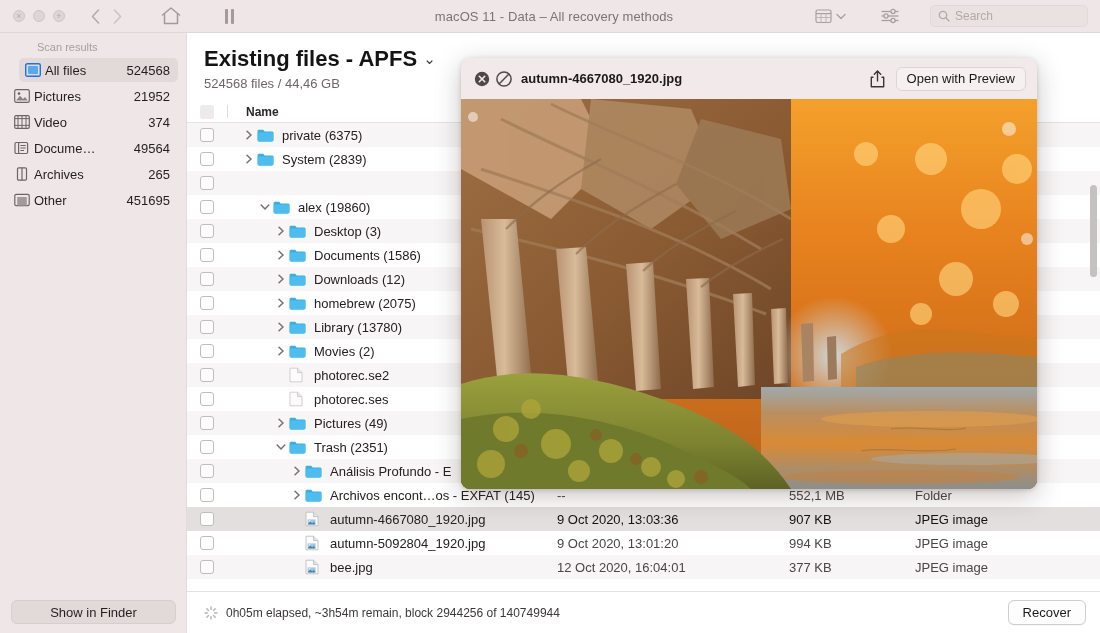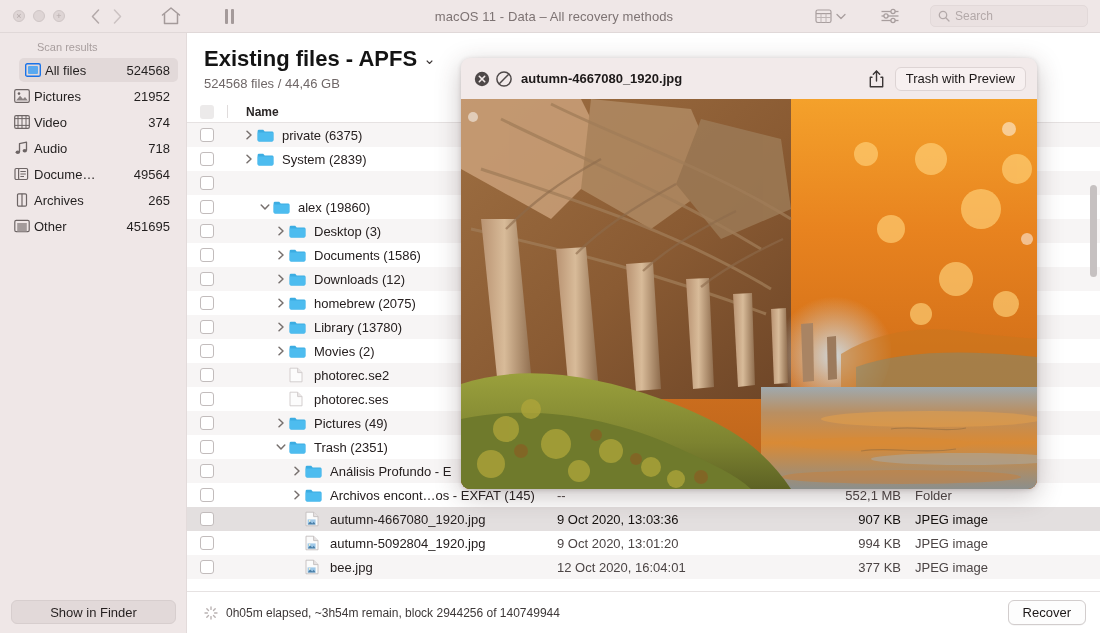--- a/index.html
+++ b/index.html
@@ -104,21 +104,21 @@
     border: 1px solid #c2bcbc; background: #fff;
   }
   .c-name { flex: 0 0 330px; display: flex; align-items: center; overflow: hidden; white-space: nowrap; }
   .tw {
     width: 16px; flex: 0 0 16px; display: flex; align-items: center; justify-content: center;
     color: #77706e; font-size: 10px;
   }
   .ficon { flex: 0 0 20px; display: flex; align-items: center; margin-right: 5px; }
   .nm { color: #262020; font-size: 13px; overflow: hidden; text-overflow: ellipsis; }
   .c-date { flex: 0 0 232px; color: #4c4545; }
-  .c-size { flex: 0 0 120px; text-align: right; color: #4c4545; padding-right: 8px; }
+  .c-size { flex: 0 0 120px; color: #4c4545; padding-right: 8px; }
   .c-type { flex: 1; color: #4c4545; padding-left: 6px; }
 
   
   .vscroll {
     position: absolute; right: 3px; top: 96px; width: 7px; height: 476px;
   }
   .vthumb {
     position: absolute; top: 56px; left: 0; width: 7px; height: 92px;
     background: #c6c1c1; border-radius: 4px;
   }
@@ -272,31 +272,20 @@
             <line x1="0.7" y1="10.4" x2="15.3" y2="10.4" stroke="#6d6565" stroke-width="1"></line>
             <line x1="4" y1="0.7" x2="4" y2="13.3" stroke="#6d6565" stroke-width="1"></line>
             <line x1="8" y1="0.7" x2="8" y2="13.3" stroke="#6d6565" stroke-width="1"></line>
             <line x1="12" y1="0.7" x2="12" y2="13.3" stroke="#6d6565" stroke-width="1"></line>
           </svg>
         </span>
         <span class="sb-label">Video</span>
         <span class="sb-count">374</span>
       </div>
 
-      <div class="sb-item">
-        <span class="sb-ico">
-          <svg width="16" height="14" viewBox="0 0 16 14">
-            <path d="M5.5 11V2.6L12.5 1.2V9.6" stroke="#6d6565" stroke-width="1.3" fill="none" stroke-linejoin="round"></path>
-            <ellipse cx="3.8" cy="11.2" rx="2.2" ry="1.8" fill="#6d6565"></ellipse>
-            <ellipse cx="10.8" cy="9.8" rx="2.2" ry="1.8" fill="#6d6565"></ellipse>
-          </svg>
-        </span>
-        <span class="sb-label">Audio</span>
-        <span class="sb-count">718</span>
-      </div>
 
       <div class="sb-item">
         <span class="sb-ico">
           <svg width="16" height="14" viewBox="0 0 16 14">
             <rect x="1" y="1.5" width="9" height="11" rx="1.2" stroke="#6d6565" stroke-width="1.2" fill="none"></rect>
             <rect x="4.6" y="1.5" width="9" height="11" rx="1.2" fill="#efe7e7" stroke="#6d6565" stroke-width="1.2"></rect>
             <line x1="6.4" y1="4.5" x2="11.8" y2="4.5" stroke="#6d6565" stroke-width="1"></line>
             <line x1="6.4" y1="7" x2="11.8" y2="7" stroke="#6d6565" stroke-width="1"></line>
             <line x1="6.4" y1="9.5" x2="10" y2="9.5" stroke="#6d6565" stroke-width="1"></line>
           </svg>
@@ -785,21 +774,21 @@
         </svg>
       </span>
       <span class="pv-name">autumn-4667080_1920.jpg</span>
       <span class="pv-share">
         <svg width="15" height="18" viewBox="0 0 15 18">
           <path d="M7.5 1.2V11" stroke="#3b3636" stroke-width="1.4" stroke-linecap="round"></path>
           <path d="M4.3 4.3L7.5 1.1L10.7 4.3" stroke="#3b3636" stroke-width="1.4" fill="none" stroke-linecap="round" stroke-linejoin="round"></path>
           <path d="M3 7.2H1.3V16.8H13.7V7.2H12" stroke="#3b3636" stroke-width="1.4" fill="none" stroke-linecap="round" stroke-linejoin="round"></path>
         </svg>
       </span>
-      <div class="pv-open">Trash with Preview</div>
+      <div class="pv-open">Open with Preview</div>
     </div>
     <div class="pv-img">
       <svg viewBox="0 0 576 390" preserveAspectRatio="none">
         <defs>
           <linearGradient id="sky" x1="0" y1="0" x2="0" y2="1">
             <stop offset="0%" stop-color="#e8912c"></stop>
               <stop offset="60%" stop-color="#d6741f"></stop>
               <stop offset="100%" stop-color="#b9631c"></stop>
           </linearGradient>
           <linearGradient id="canopyL" x1="0" y1="0" x2="1" y2="1">

